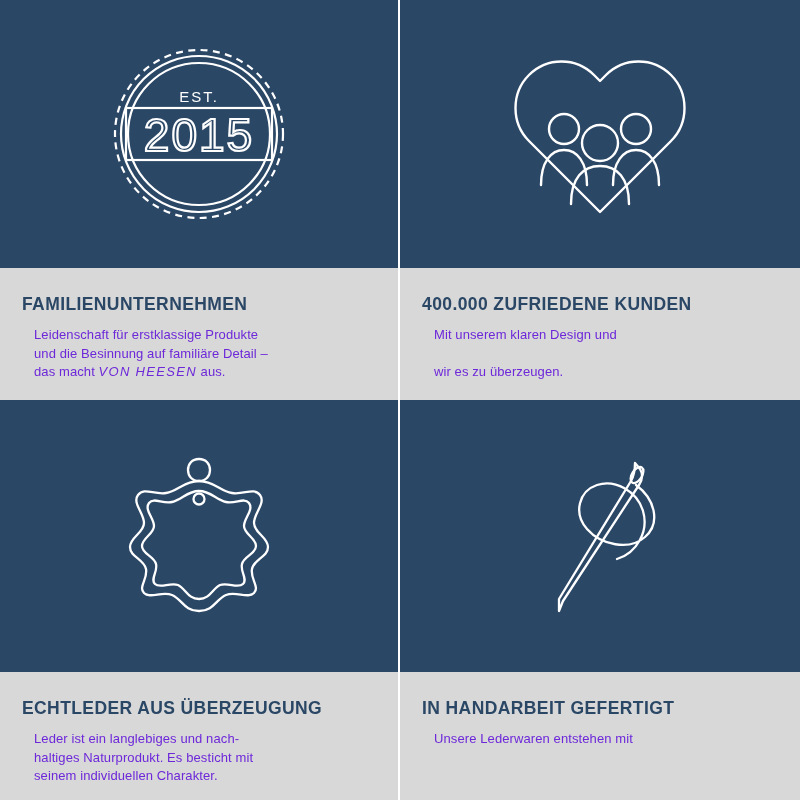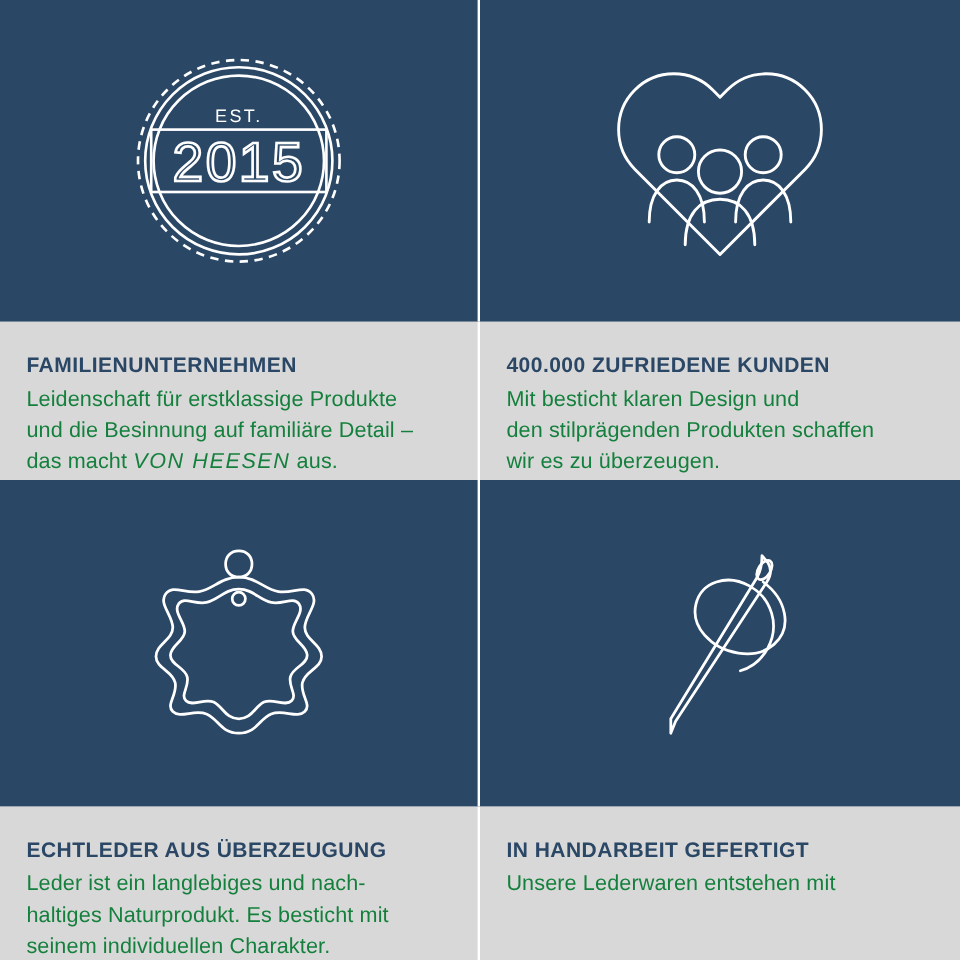--- a/index.html
+++ b/index.html
@@ -51,24 +51,24 @@
 
   .headline {
     color: #2b4766;
     font-size: 17.5px;
     font-weight: bold;
     letter-spacing: 0.4px;
     margin: 0 0 6px 0;
     line-height: 1.15;
   }
   .body {
-    color: #15803d;
-    font-size: 18px;
+    color: #6d28d9;
+    font-size: 13px;
     line-height: 1.43;
-    margin: 0;
+    margin: 12px;
     letter-spacing: 0.1px;
   }
   .body .brand {
     letter-spacing: 1.3px;
     font-style: italic;
   }
   svg { display: block; }
 </style>
 </head>
 <body>
@@ -119,22 +119,22 @@
 
             <circle cx="95" cy="99" r="18"></circle>
             <path d="M66 160 C66 134 78 122 95 122 C112 122 124 134 124 160"></path>
           </g>
         </svg>
       </span>
     </div>
     <div class="text-area">
       <p class="headline">400.000 ZUFRIEDENE KUNDEN</p>
       <p class="body">
-        <span>Mit besticht klaren Design und</span><br>
-        <span>den stilprägenden Produkten schaffen</span><br>
+        <span>Mit unserem klaren Design und</span><br>
+        <br>
         <span>wir es zu überzeugen.</span>
       </p>
     </div>
   </div>
 
   <div class="cell r2 c1">
     <div class="icon-area">
       <span>
         <svg width="190" height="190" viewBox="0 0 190 190">
           <g fill="none" stroke="#ffffff" stroke-width="2.3" stroke-linejoin="round" stroke-linecap="round">

